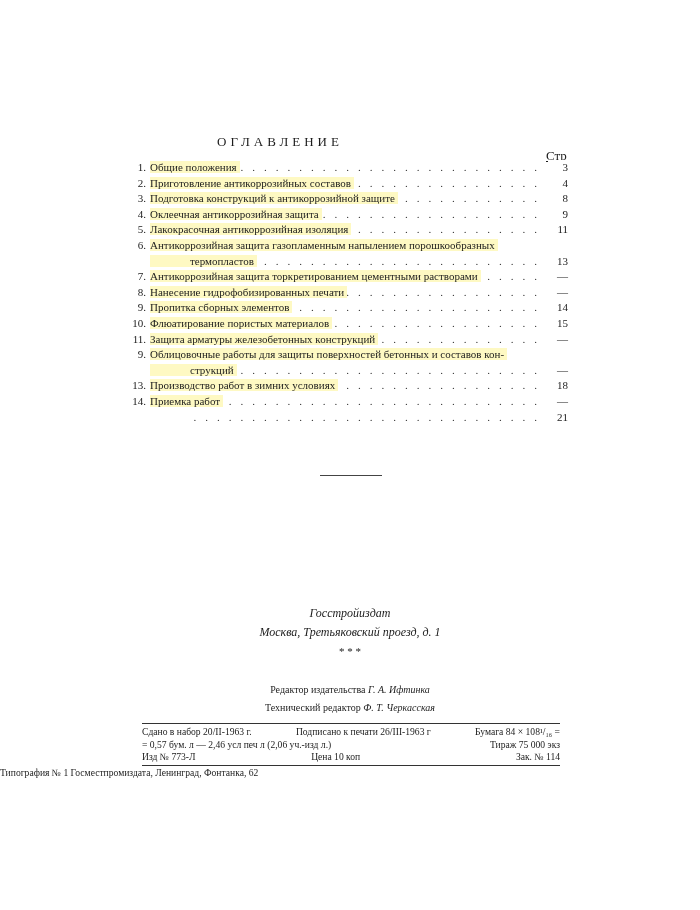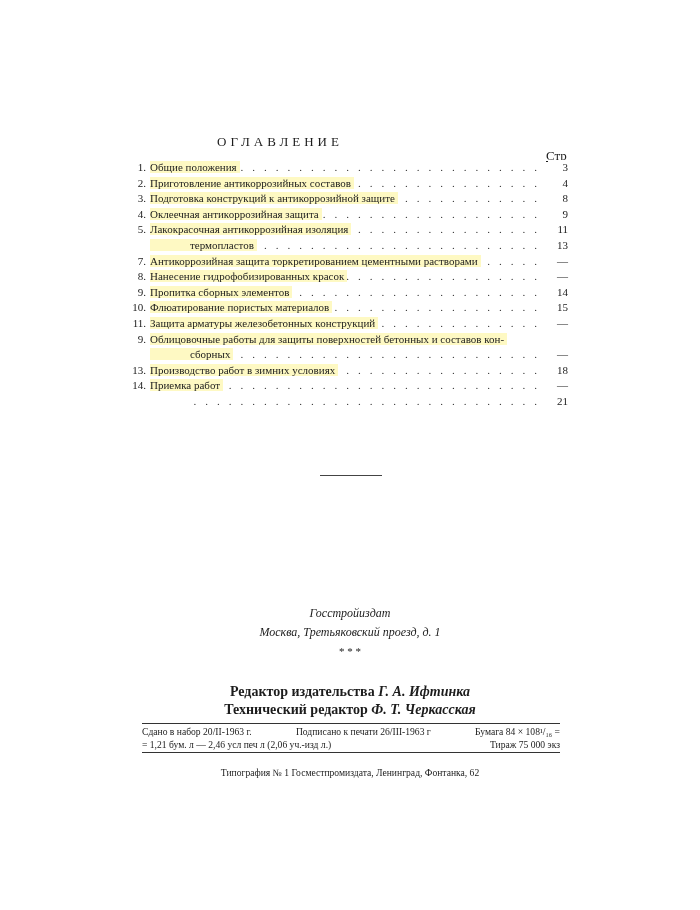--- a/index.html
+++ b/index.html
@@ -11,26 +11,26 @@
   .toc { position:absolute; top:160px; left:130px; width:438px; font-size:11px; }
   .toc-row { position:relative; height:15.6px; line-height:15.6px; white-space:nowrap; }
   .toc-row .num { display:inline-block; width:16px; text-align:right; margin-right:4px; }
   .toc-row .text { background:#fef9c3; position:relative; z-index:1; padding-right:3px; }
   .toc-row .dots { position:absolute; left:0; right:22px; top:0; bottom:0; overflow:hidden;
                    letter-spacing:9px; color:#333; z-index:0; text-align:right; }
   .toc-row .page { position:absolute; right:0; top:0; width:20px; text-align:right; background:#fff; z-index:2; }
   .toc-row.cont .text { padding-left:40px; }
   .sep-line { position:absolute; top:475px; left:320px; width:62px; height:1px; background:#444; }
   .imprint { position:absolute; left:0; width:700px; text-align:center; font-style:italic; font-size:12px; }
-  .credits { position:absolute; left:0; width:700px; text-align:center; font-size:14px;font-weight:bold; }
+  .credits { position:absolute; left:0; width:700px; text-align:center; font-size:10px; }
   .credits i { font-style:italic; }
   .pubtable { position:absolute; top:723px; left:142px; width:418px; font-size:9.6px;
               border-top:1px solid #333; border-bottom:1px solid #333; padding:2px 0 1px 0; }
   .pubtable .r { display:flex; justify-content:space-between; height:12.5px; line-height:12.5px; white-space:nowrap; }
-  .typo { position:absolute; top:767px; left:0; width:700px; text-align:center; font-size:9.6px; }
+  .typo { position:absolute; top:767px; left:0; width:700px; text-align:left; font-size:9.6px; }
 </style>
 </head>
 <body>
 
 <div class="toc-title">ОГЛАВЛЕНИЕ</div>
 <div class="str-label">Стр</div>
 
 <div class="toc">
   <div class="toc-row">
     <span class="dots">..............................</span>
@@ -50,33 +50,36 @@
   <div class="toc-row">
     <span class="dots">..............................</span>
     <span class="num">4.</span><span class="text">Оклеечная антикоррозийная защита</span>
     <span class="page">9</span>
   </div>
   <div class="toc-row">
     <span class="dots">..............................</span>
     <span class="num">5.</span><span class="text">Лакокрасочная антикоррозийная изоляция</span>
     <span class="page">11</span>
   </div>
+  <div class="toc-row">
+    <span class="num">6.</span><span class="text">Антикоррозийная защита газопламенным напылением порошкообразных</span>
+  </div>
   <div class="toc-row cont">
     <span class="dots">..............................</span>
     <span class="num"></span><span class="text">термопластов</span>
     <span class="page">13</span>
   </div>
   <div class="toc-row">
     <span class="dots">..............................</span>
     <span class="num">7.</span><span class="text">Антикоррозийная защита торкретированием цементными растворами</span>
     <span class="page">—</span>
   </div>
   <div class="toc-row">
     <span class="dots">..............................</span>
-    <span class="num">8.</span><span class="text">Нанесение гидрофобизированных красок</span>
+    <span class="num">8.</span><span class="text">Нанесение гидрофобизированных печати</span>
     <span class="page">—</span>
   </div>
   <div class="toc-row">
     <span class="dots">..............................</span>
     <span class="num">9.</span><span class="text">Пропитка сборных элементов</span>
     <span class="page">14</span>
   </div>
   <div class="toc-row">
     <span class="dots">..............................</span>
     <span class="num">10.</span><span class="text">Флюатирование пористых материалов</span>
@@ -85,21 +88,21 @@
   <div class="toc-row">
     <span class="dots">..............................</span>
     <span class="num">11.</span><span class="text">Защита арматуры железобетонных конструкций</span>
     <span class="page">—</span>
   </div>
   <div class="toc-row">
     <span class="num">9.</span><span class="text">Облицовочные работы для защиты поверхностей бетонных и составов кон-</span>
   </div>
   <div class="toc-row cont">
     <span class="dots">..............................</span>
-    <span class="num"></span><span class="text">сборных</span>
+    <span class="num"></span><span class="text">струкций</span>
     <span class="page">—</span>
   </div>
   <div class="toc-row">
     <span class="dots">..............................</span>
     <span class="num">13.</span><span class="text">Производство работ в зимних условиях</span>
     <span class="page">18</span>
   </div>
   <div class="toc-row">
     <span class="dots">..............................</span>
     <span class="num">14.</span><span class="text">Приемка работ</span>
@@ -126,18 +129,23 @@
   <i>Ф. Т. Черкасская</i>
 </div>
 
 <div class="pubtable">
   <div class="r">
     <span>Сдано в набор 20/II-1963 г.</span>
     <span>Подписано к печати 26/III-1963 г</span>
     <span>Бумага 84 × 108¹/₁₆ =</span>
   </div>
   <div class="r">
-    <span>= 1,21 бум. л — 2,46 усл печ л (2,06 уч.-изд л.)</span>
+    <span>= 0,57 бум. л — 2,46 усл печ л (2,06 уч.-изд л.)</span>
     <span>Тираж 75 000 экз</span>
+  </div>
+  <div class="r">
+    <span>Изд № 773-Л</span>
+    <span style="margin-left:-40px">Цена 10 коп</span>
+    <span>Зак. № 114</span>
   </div>
 </div>
 
 <div class="typo">Типография № 1 Госместпромиздата, Ленинград, Фонтанка, 62</div>
 
 </body></html>

